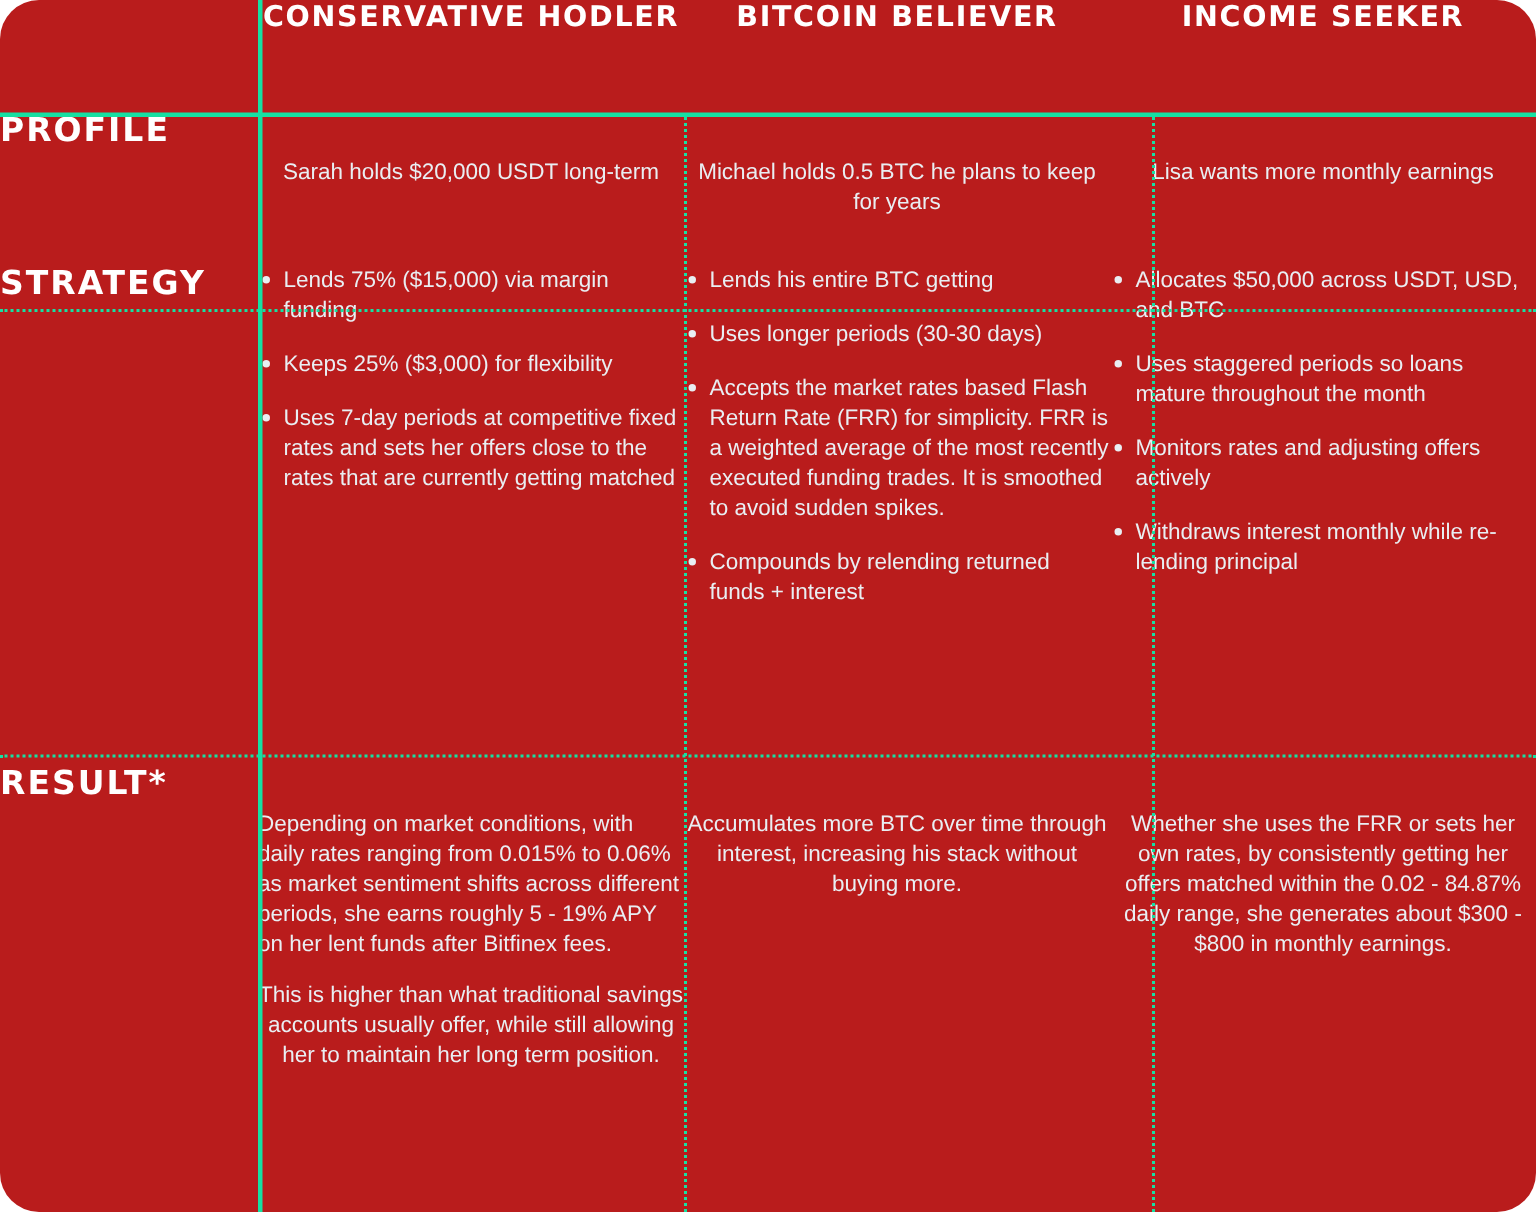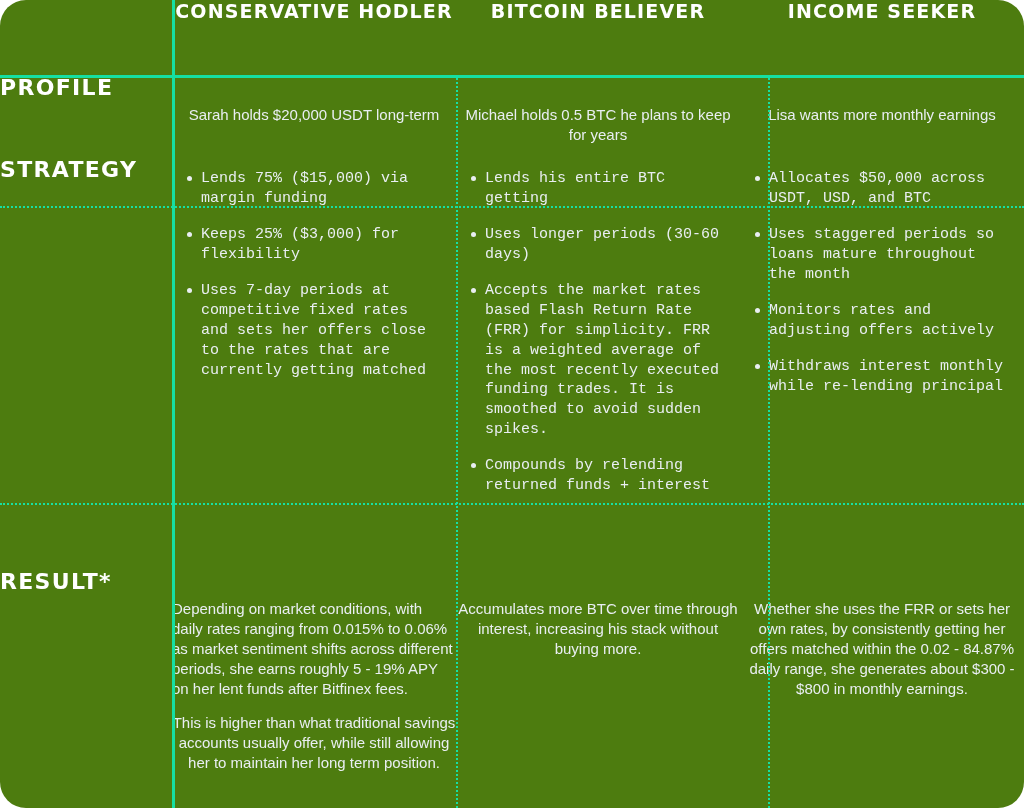--- a/index.html
+++ b/index.html
@@ -7,21 +7,21 @@
     padding: 0;
     background: #ffffff;
   }
   body {
     font-family: "Liberation Sans", sans-serif;
   }
   .page {
     position: relative;
     width: 1024px;
     height: 808px;
-    background: #4d7c0f;
+    background: #b91c1c;
     border-radius: 26px;
     overflow: hidden;
     box-sizing: border-box;
   }
   table.matrix {
     width: 100%;
     height: 100%;
     border-collapse: collapse;
     table-layout: fixed;
   }
@@ -69,24 +69,23 @@
   }
   .cell.profile { padding-top: 30px; }
   .cell.result { padding-top: 30px; margin-left: 30px; }
 
   .cell p {
     margin: 0 0 14px 0;
   }
   .cell p:last-child { margin-bottom: 0; text-align: center; }
 
   ul.bullets {
-    margin: 12px;
+    margin: 0;
     padding: 0 0 0 17px;
     list-style: none;
-    font-family: Liberation Mono, monospace;
   }
   ul.bullets li {
     position: relative;
     margin: 0 0 16px 0;
     padding-left: 0;
   }
   ul.bullets li:last-child { margin-bottom: 0; }
   ul.bullets li::before {
     content: "";
     position: absolute;
@@ -168,21 +167,21 @@
         <td class="cell">
           <ul class="bullets">
             <li>Lends 75% ($15,000) via margin funding</li>
             <li>Keeps 25% ($3,000) for flexibility</li>
             <li>Uses 7-day periods at competitive fixed rates and sets her offers close to the rates that are currently getting matched</li>
           </ul>
         </td>
         <td class="cell">
           <ul class="bullets">
             <li>Lends his entire BTC getting</li>
-            <li>Uses longer periods (30-60 days)</li>
+            <li>Uses longer periods (30-30 days)</li>
             <li>Accepts the market rates based Flash Return Rate (FRR) for simplicity. FRR is a weighted average of the most recently executed funding trades. It is smoothed to avoid sudden spikes.</li>
             <li>Compounds by relending returned funds + interest</li>
           </ul>
         </td>
         <td class="cell">
           <ul class="bullets">
             <li>Allocates $50,000 across USDT, USD, and BTC</li>
             <li>Uses staggered periods so loans mature throughout the month</li>
             <li>Monitors rates and adjusting offers actively</li>
             <li>Withdraws interest monthly while re-lending principal</li>

